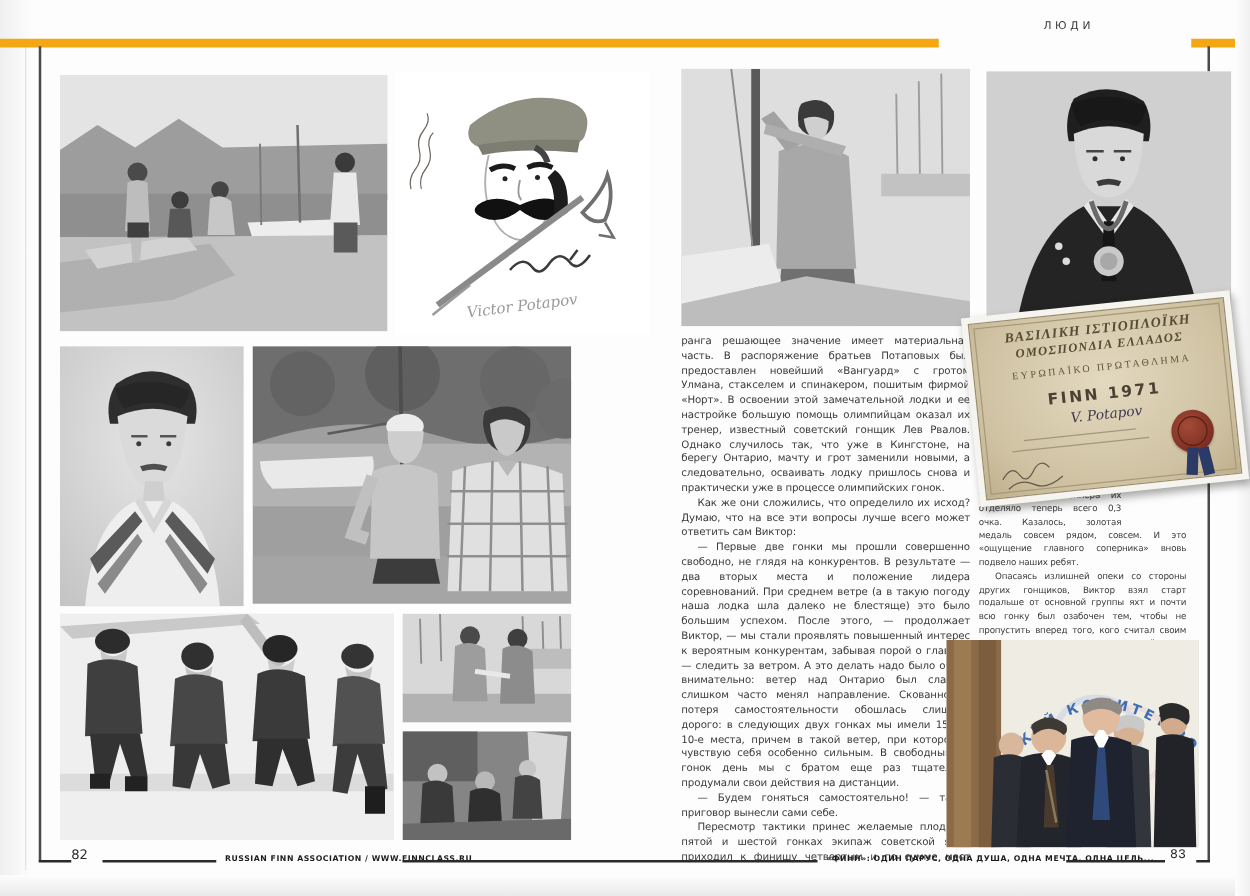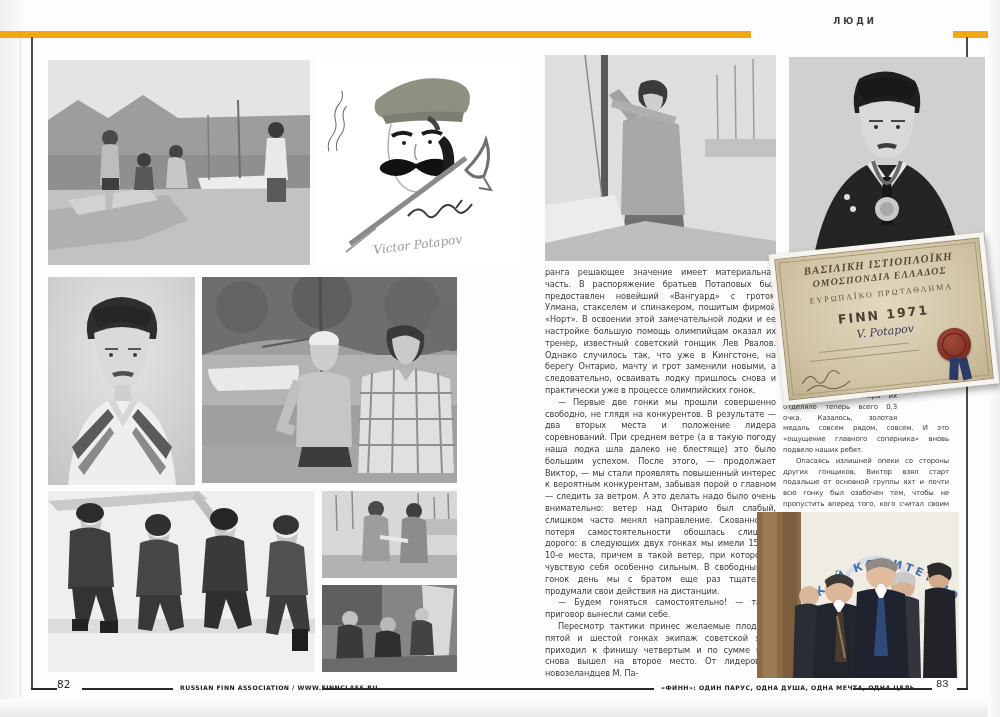--- a/index.html
+++ b/index.html
@@ -11,21 +11,21 @@
   .edge-bottom{position:absolute;left:0;top:700px;width:1000px;height:17px;
     background:linear-gradient(180deg,#fdfdfd,#e9e9e9);}
   .edge-right{position:absolute;left:988px;top:0;width:12px;height:717px;
     background:linear-gradient(270deg,#f0f0f0,#fdfdfd);}
   .page-edge-line{position:absolute;left:20px;top:36px;width:1px;height:660px;background:#e3e3e3;}
 
   .topbar{position:absolute;top:31px;height:7px;background:#F3A712;}
   .bar-l{left:0;width:751px;}
   .bar-r{left:953px;width:47px;}
   .section-label{position:absolute;left:820px;top:16px;width:70px;text-align:center;
-    font-size:8.5px;letter-spacing:3px;color:#3a3a3a;font-weight:700;}
+    font-size:8.5px;letter-spacing:3px;color:#3a3a3a;font-weight:400;}
 
   .rule-v{position:absolute;width:1.5px;background:#4a4a4a;top:37px;height:652px;}
   .rule-v.left{left:31px;}
   .rule-v.right{left:966px;}
   .rule-h{position:absolute;top:688px;height:1.5px;background:#2a2a2a;}
 
   .pagenum{position:absolute;top:678px;font-size:10.5px;color:#2a2a2a;}
   .footer-small{position:absolute;top:684px;font-size:6.2px;font-weight:bold;
     letter-spacing:.45px;color:#1c1c1c;white-space:nowrap;}
 
@@ -324,20 +324,21 @@
         <path d="M80 160 L138 160 L142 206 L76 206 Z" fill="#707070"></path>
       </g>
 
       <path d="M0 150 L70 140 L80 170 L0 190 Z" fill="#ececec"></path>
       <path d="M0 188 L100 166 L231 186 L231 206 L0 206 Z" fill="#bdbdbd"></path>
     </svg>
   </div>
 
   <div class="textcol col1">
     <p>ранга решающее значение имеет материальная часть. В распоряжение братьев Потаповых был предоставлен новейший «Вангуард» с гротом Улмана, стакселем и спинакером, пошитым фирмой «Норт». В освоении этой замечательной лодки и ее настройке большую помощь олимпийцам оказал их тренер, известный советский гонщик Лев Рвалов. Однако случилось так, что уже в Кингстоне, на берегу Онтарио, мачту и грот заменили новыми, а следовательно, осваивать лодку пришлось снова и практически уже в процессе олимпийских гонок.</p>
+    <p class="indent">Как же они сложились, что определило их исход? Думаю, что на все эти вопросы лучше всего может ответить сам Виктор:</p>
     <p class="indent">— Первые две гонки мы прошли совершенно свободно, не глядя на конкурентов. В результате — два вторых места и положение лидера соревнований. При среднем ветре (а в такую погоду наша лодка шла далеко не блестяще) это было большим успехом. После этого, — продолжает Виктор, — мы стали проявлять повышенный интерес к вероятным конкурентам, забывая порой о главном — следить за ветром. А это делать надо было очень внимательно: ветер над Онтарио был слабый, слишком часто менял направление. Скованность, потеря самостоятельности обошлась слишком дорого: в следующих двух гонках мы имели 15-е и 10-е места, причем в такой ветер, при котором я чувствую себя особенно сильным. В свободный от гонок день мы с братом еще раз тщательно продумали свои действия на дистанции.</p>
     <p class="indent">— Будем гоняться самостоятельно! — такой приговор вынесли сами себе.</p>
     <p class="indent">Пересмотр тактики принес желаемые плоды: в пятой и шестой гонках экипаж советской яхты приходил к финишу четвертым и по сумме мест снова вышел на второе место. От лидеров — новозеландцев М. Па-</p>
   </div>
 
   <div class="photo" style="left:789px;top:57px;width:196px;height:234px;">
     <svg width="196" height="234" viewBox="0 0 196 234">
       <rect width="196" height="234" fill="#d0d0d0"></rect>
       <path d="M70 22 Q98 6 126 24 Q134 38 130 56 L66 56 Q62 38 70 22 Z" fill="#1f1f1f"></path>
       <path d="M70 50 Q72 86 84 96 Q98 106 112 96 Q124 86 126 50 Q98 38 70 50 Z" fill="#d9d9d9"></path>

